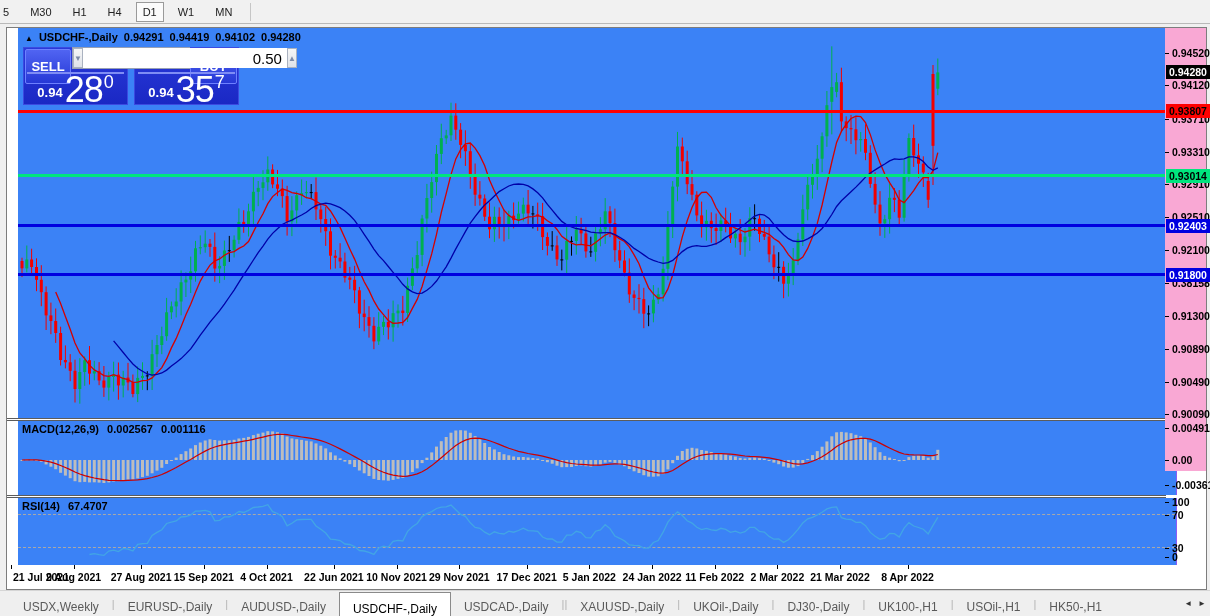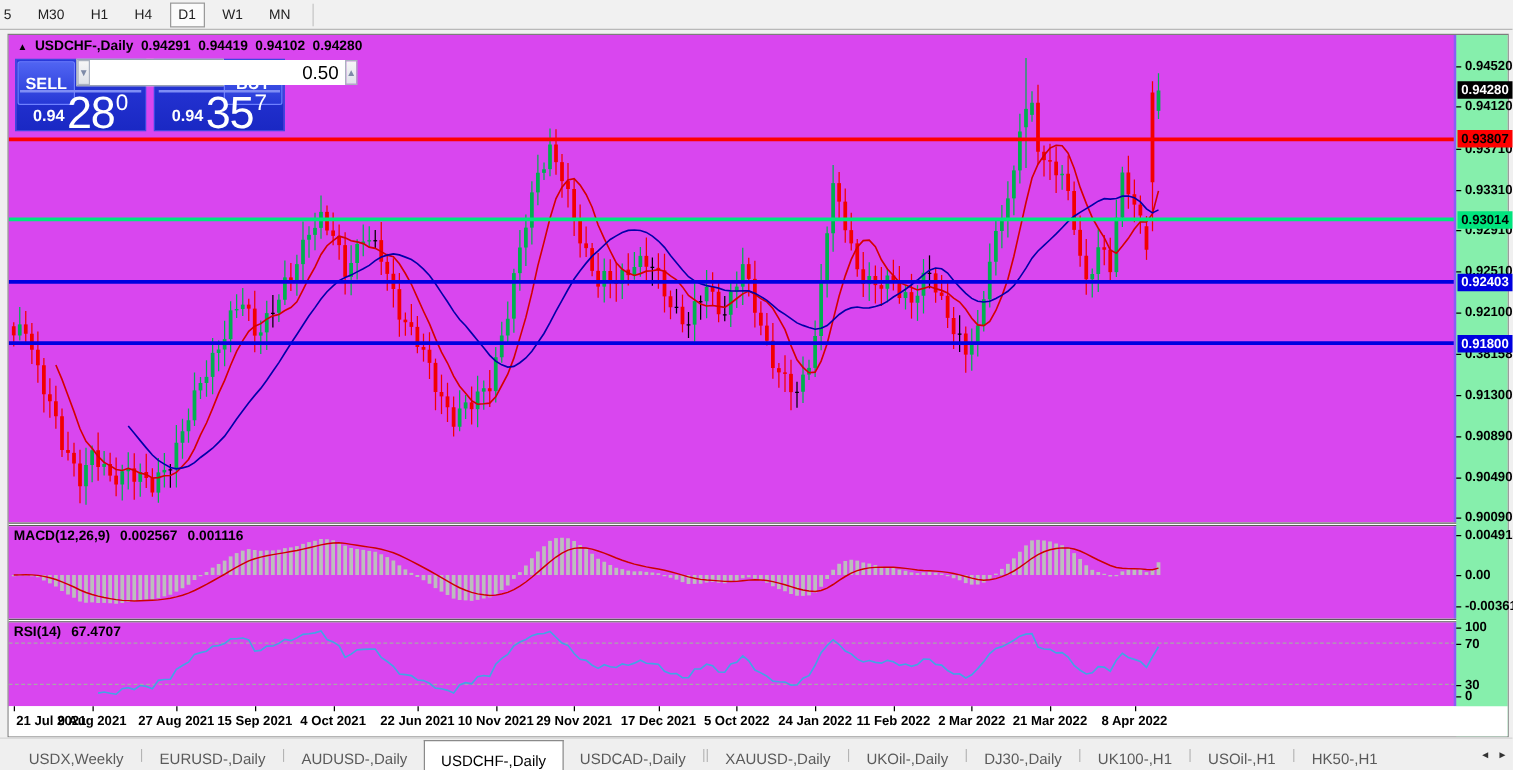--- a/index.html
+++ b/index.html
@@ -11,21 +11,21 @@
     background:#f1f1f1; border-bottom:1px solid #b9b9b9; display:flex; align-items:center; }
   .tf-btn { font-size:11px; color:#222; padding:2px 6px; margin-right:7px; cursor:default;
     border:1px solid transparent; line-height:14px; }
   .tf-btn.first { margin-left:-4px; }
   .tf-btn.active { background:#fbfbfb; border:1px solid #9a9a9a; }
   .tf-sep { width:1px; height:18px; background:#c6c6c6; margin-left:4px; }
 
   
   .chart-window { position:absolute; left:6px; top:27px; width:1201px; height:563px;
     background:#fff; border:1px solid #7d7d7d; }
-  .pane { position:absolute; left:0; background:#d946ef; border-right:3px solid #8b5cf6; overflow:hidden; }
+  .pane { position:absolute; left:11px; background:#3b82f6; border-right:1px solid #8b5cf6; overflow:hidden; }
   .pane-main { top:0; width:1159px; height:390px; }
   .pane-macd { top:393px; width:1159px; height:74px; }
   .pane-rsi  { top:470px; width:1159px; height:67px; }
   .pane-sep  { position:absolute; left:0; width:1159px; height:3px; background:#fff;
     border-top:1px solid #5c5c5c; border-bottom:1px solid #5c5c5c; }
   .sep1 { top:390px; } .sep2 { top:467px; }
   svg.layer { position:absolute; left:0; top:0; }
 
   .hline { position:absolute; left:0; width:1157px; height:3px; }
 
@@ -53,21 +53,21 @@
   .tp-sup { font-size:18px; line-height:14px; margin:0 0 14px 1px; font-weight:400; }
   .vol-spinner { position:absolute; left:49px; top:0; width:118px; height:22px; z-index:8;
     background:#fff; border:1px solid #98a0b4; display:flex; }
   .vol-btn { width:19px; height:100%; background:linear-gradient(#f6f6f6,#dfe3ea);
     border:1px solid #aab2c0; color:#7d8ba8; font-size:8px; display:flex; align-items:center;
     justify-content:center; cursor:pointer; }
   .vol-field { flex:1; border:none; outline:none; font-size:15px; color:#000;
     text-align:right; padding-right:5px; font-family:"Liberation Sans",sans-serif; }
 
   
-  .axis-col { position:absolute; left:1158px; top:0; width:41px; height:561px; background:#86efac; }
+  .axis-col { position:absolute; left:1158px; top:0; width:41px; height:443px; background:#f9a8d4; }
   .axis-label { position:absolute; left:7px; font-size:10.5px; font-weight:bold; color:#000;
     line-height:12px; white-space:nowrap; }
   .axis-tick { position:absolute; left:0; width:4px; height:1px; background:#000; }
   .axis-badge { position:absolute; left:1px; height:14px; line-height:14px; padding:0 3px;
     font-size:10.5px; font-weight:bold; white-space:nowrap; }
 
   
   .ind-title { position:absolute; left:4px; top:2px; font-size:11px; font-weight:bold;
     color:#000; z-index:3; white-space:nowrap; }
   .rsi-dash { position:absolute; left:0; width:1157px; border-top:1px dashed #a8a8a8; }
@@ -813,21 +813,21 @@
       <div class="date-label" style="left: 259.5px;">4 Oct 2021</div>
       <div class="date-tick" style="left: 326.9px;"></div>
       <div class="date-label" style="left: 326.9px;">22 Jun 2021</div>
       <div class="date-tick" style="left: 389.6px;"></div>
       <div class="date-label" style="left: 389.6px;">10 Nov 2021</div>
       <div class="date-tick" style="left: 452.3px;"></div>
       <div class="date-label" style="left: 452.3px;">29 Nov 2021</div>
       <div class="date-tick" style="left: 519.7px;"></div>
       <div class="date-label" style="left: 519.7px;">17 Dec 2021</div>
       <div class="date-tick" style="left: 582.4px;"></div>
-      <div class="date-label" style="left: 582.4px;">5 Oct 2022</div>
+      <div class="date-label" style="left: 582.4px;">5 Jan 2022</div>
       <div class="date-tick" style="left: 645.1px;"></div>
       <div class="date-label" style="left: 645.1px;">24 Jan 2022</div>
       <div class="date-tick" style="left: 707.7px;"></div>
       <div class="date-label" style="left: 707.7px;">11 Feb 2022</div>
       <div class="date-tick" style="left: 770.4px;"></div>
       <div class="date-label" style="left: 770.4px;">2 Mar 2022</div>
       <div class="date-tick" style="left: 833px;"></div>
       <div class="date-label" style="left: 833px;">21 Mar 2022</div>
       <div class="date-tick" style="left: 900.5px;"></div>
       <div class="date-label" style="left: 900.5px;">8 Apr 2022</div>

